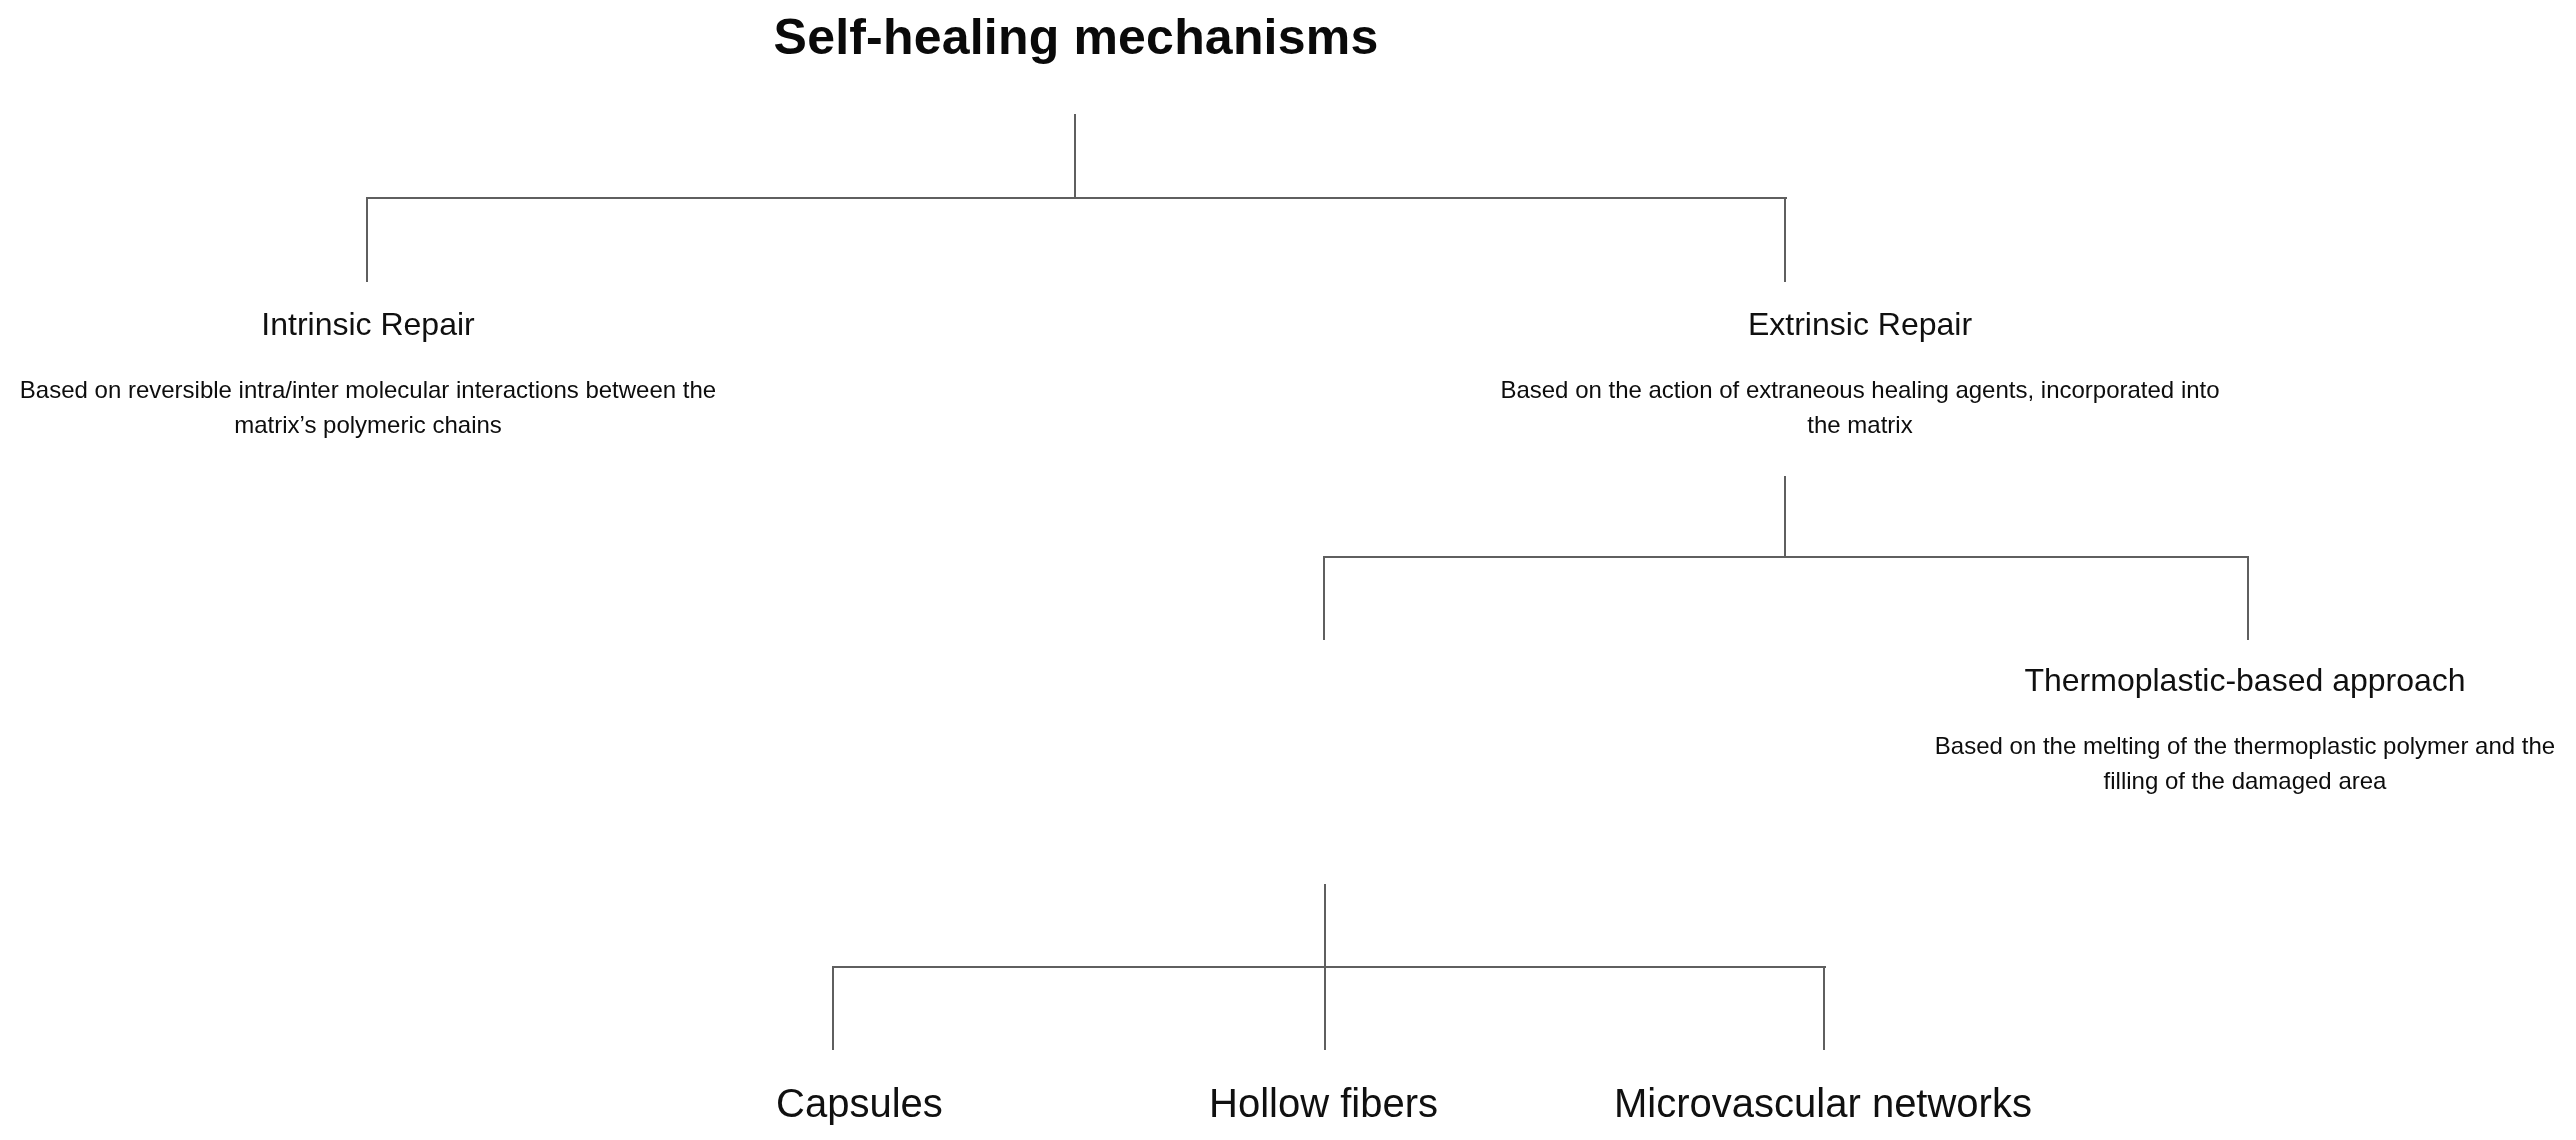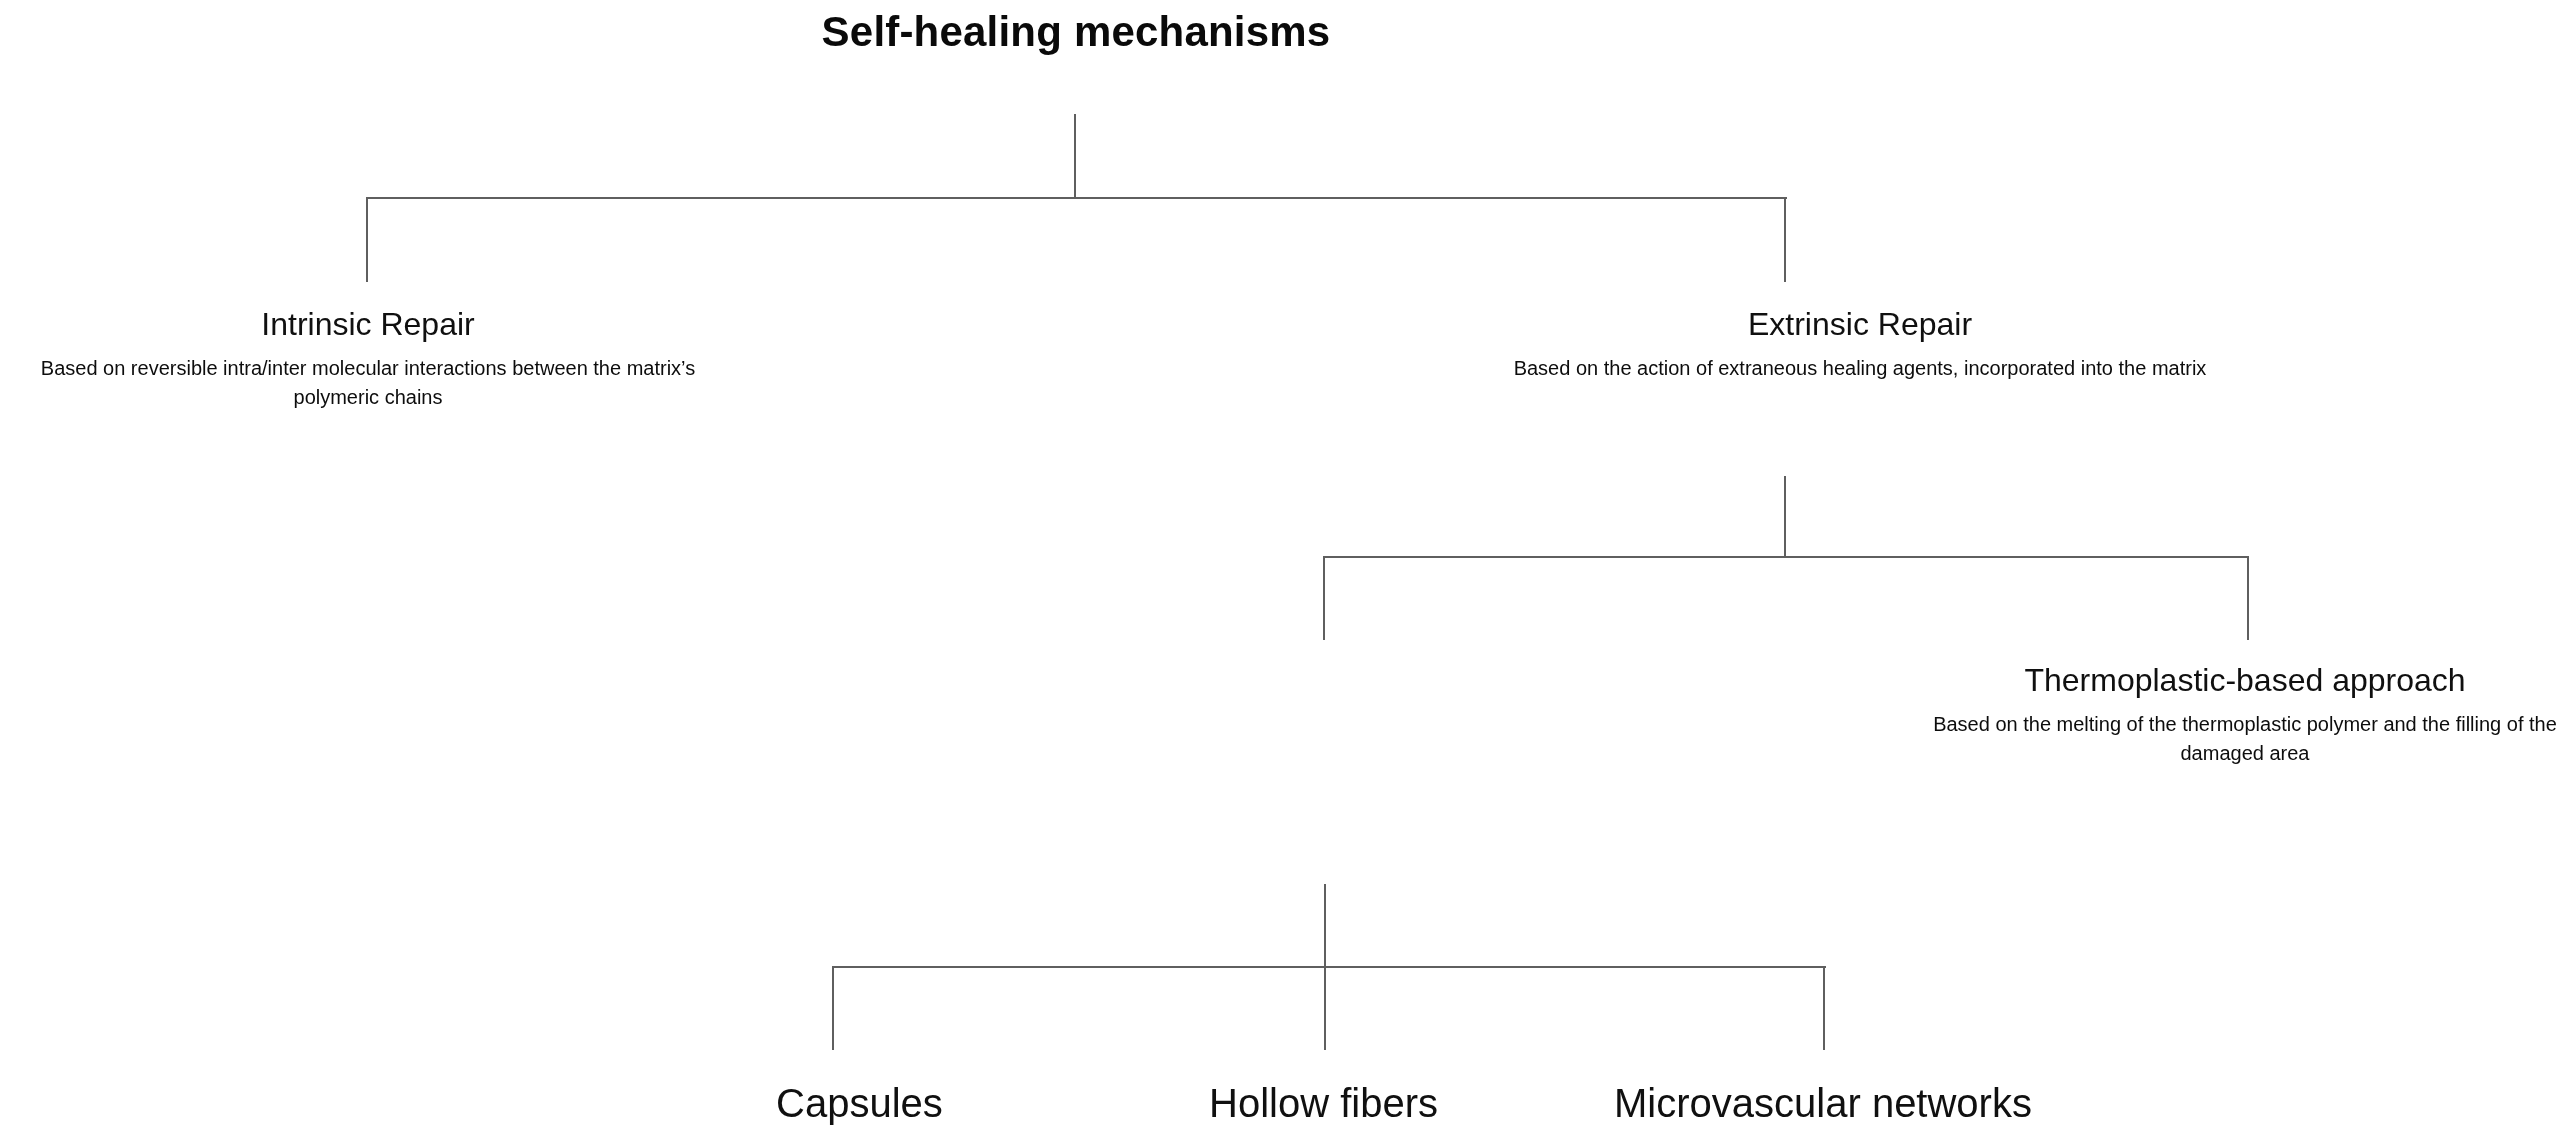--- a/index.html
+++ b/index.html
@@ -25,34 +25,34 @@
   }
   .node-title {
     font-size: 32px;
     line-height: 1.12;
     font-weight: 400;
     color: #101010;
     white-space: nowrap;
   }
 
   .node-desc {
-    font-size: 20px;
+    font-size: 24px;
     line-height: 1.45;
     font-weight: 400;
     color: #0d0d0d;
-    margin-top: 11px;
+    margin-top: 30px;
   }
 
   #page-heading {
     position: absolute;
     left: 0;
     top: 8px;
     width: 2152px;
     text-align: center;
-    font-size: 42px;
+    font-size: 50px;
     font-weight: 700;
     letter-spacing: 0.2px;
     color: #0a0a0a;
   }
 
   .leaf-label {
     position: absolute;
     text-align: center;
     font-size: 40px;
     line-height: 1.1;

